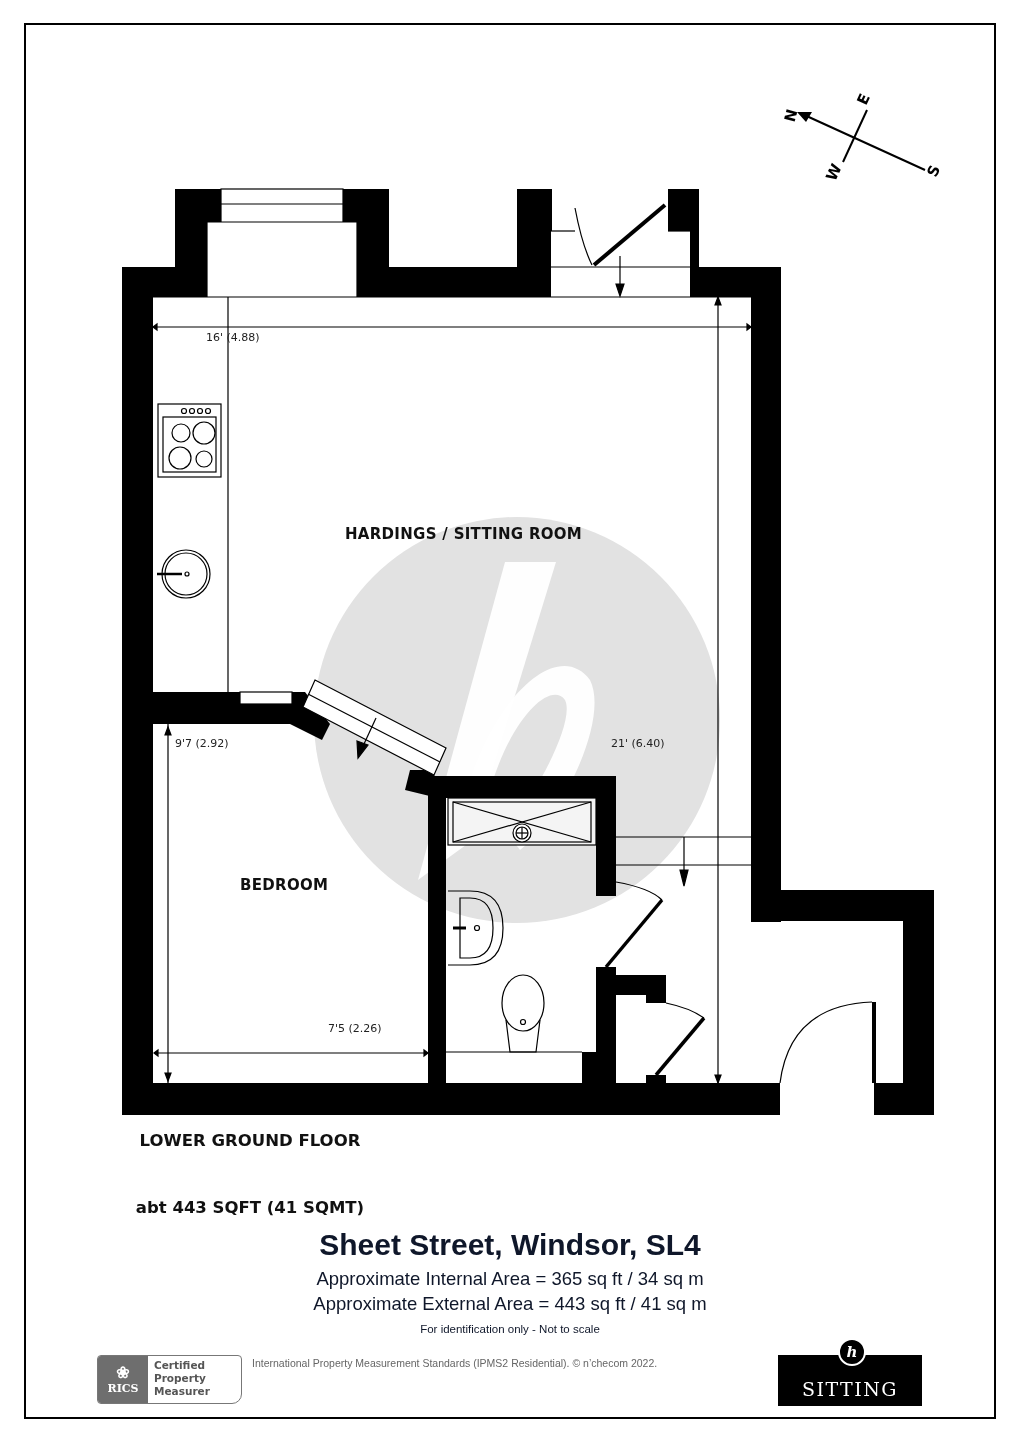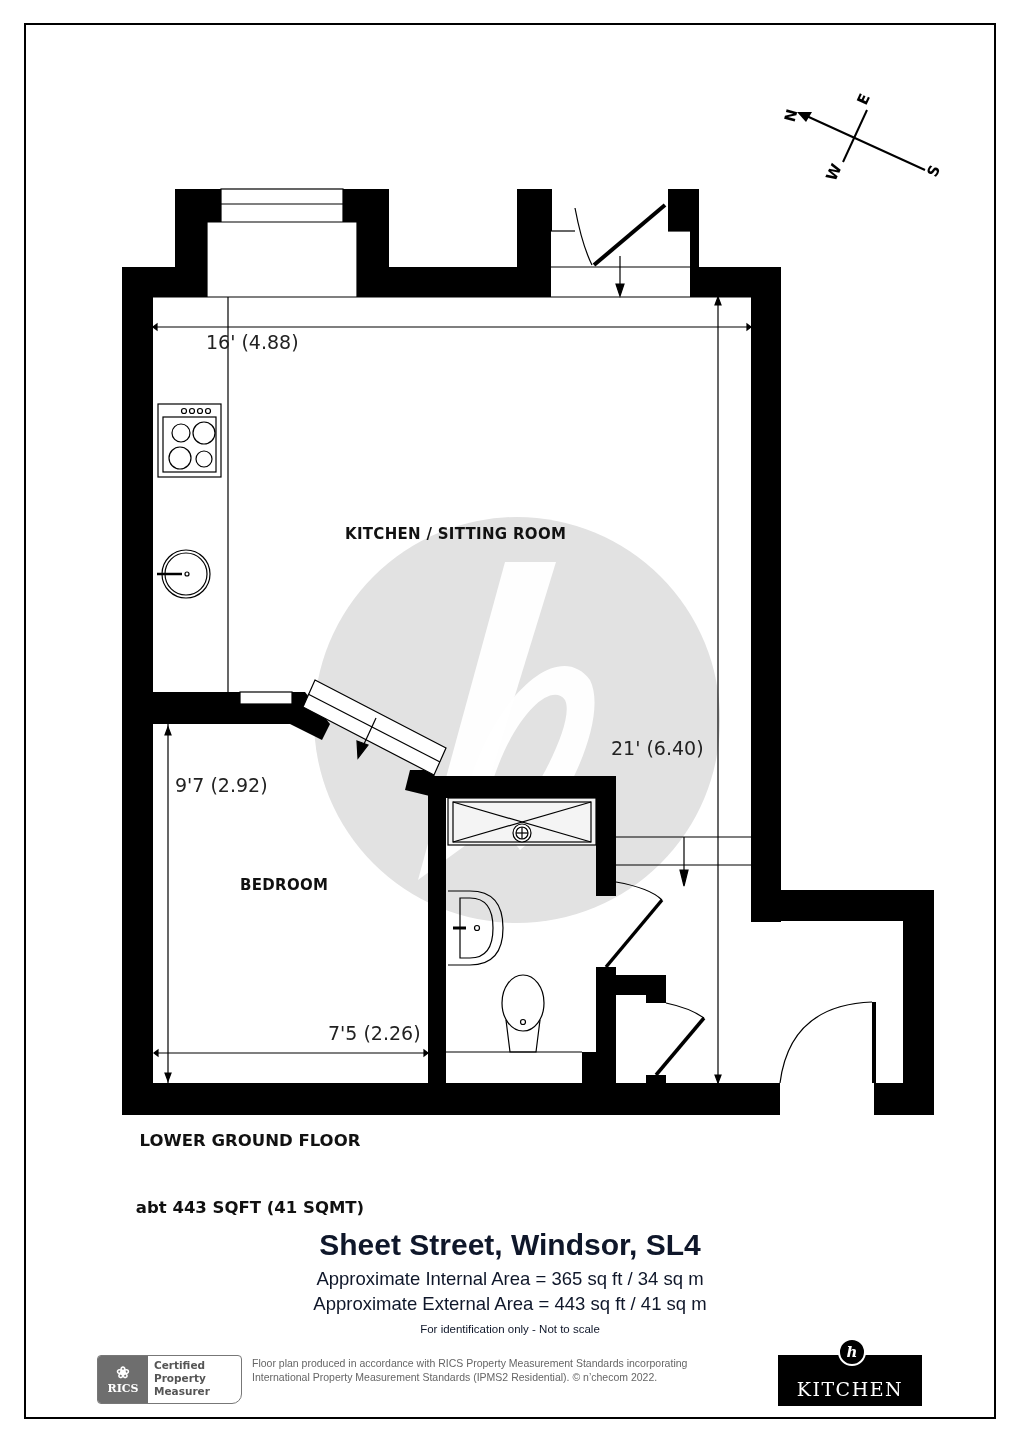--- a/index.html
+++ b/index.html
@@ -1,21 +1,21 @@
 <!DOCTYPE html>
 <html><head>
   <meta charset="utf-8">
   <style>
     html, body { margin: 0; padding: 0; background: #ffffff; }
     body { width: 1020px; height: 1441px; position: relative; overflow: hidden; font-family: "DejaVu Sans", sans-serif; }
     .frame { position: absolute; left: 24px; top: 23px; width: 972px; height: 1396px; border: 2px solid #000; box-sizing: border-box; }
     svg.plan { position: absolute; left: 0; top: 0; }
     .lbl { position: absolute; font-family: "DejaVu Sans", sans-serif; color: #111; white-space: nowrap; }
     .room { font-weight: bold; font-size: 15px; letter-spacing: 0.3px; }
-    .dim { font-size: 19px; color: #222; }
+    .dim { font-size: 11px; color: #222; }
     .floor { font-weight: bold; font-size: 16.5px; line-height: 20px; left: 0; width: 500px; text-align: center; }
     .title-block { position: absolute; left: 0; width: 1020px; text-align: center; font-family: "Liberation Sans", sans-serif; color: #0f172a; }
     .addr { top: 1228px; font-size: 30px; font-weight: bold; }
     .area1 { top: 1268px; font-size: 18.5px; }
     .area2 { top: 1293px; font-size: 18.5px; }
     .ident { top: 1323px; font-size: 11.5px; }
     .rics { position: absolute; left: 97px; top: 1355px; width: 145px; height: 49px; border: 1.5px solid #777; border-radius: 4px 4px 10px 4px; box-sizing: border-box; display: flex; overflow: hidden; }
     .rics-mark { width: 50px; height: 100%; background: #6e6e6e; color: #fff; display: flex; flex-direction: column; align-items: center; justify-content: center; font-family: "DejaVu Serif", serif; font-size: 11px; font-weight: bold; }
     .rics-mark .lion { font-size: 16px; line-height: 18px; }
     .rics-text { padding: 3px 6px; font-family: "DejaVu Sans", sans-serif; font-size: 10.5px; font-weight: bold; line-height: 13px; color: #555; }
@@ -176,23 +176,23 @@
 
     <rect x="780" y="1083" width="123" height="32" fill="#fff" stroke="none"></rect>
     <path d="M780 1083 Q790 1005 872 1002"></path>
     <line x1="874" y1="1002" x2="874" y2="1083" stroke-width="4"></line>
     <rect x="874" y="1083" width="30" height="32" fill="#000" stroke="none"></rect>
     <rect x="780" y="1102" width="0" height="0"></rect>
   </g>
 </svg>
 
 <div class="lbl dim" style="left:206px; top:331px;">16' (4.88)</div>
-<div class="lbl room" style="left:345px; top:525px;">KITCHEN / SITTING ROOM</div>
+<div class="lbl room" style="left:345px; top:525px;">HARDINGS / SITTING ROOM</div>
 <div class="lbl dim" style="left:611px; top:737px;">21' (6.40)</div>
-<div class="lbl dim" style="left:175px; top:737px;margin-top:37px;">9'7 (2.92)</div>
+<div class="lbl dim" style="left:175px; top:737px;">9'7 (2.92)</div>
 <div class="lbl room" style="left:240px; top:876px;">BEDROOM</div>
 <div class="lbl dim" style="left:328px; top:1022px;">7'5 (2.26)</div>
 
 <div class="lbl floor" style="top:1131px;">LOWER GROUND FLOOR</div>
 <div class="lbl floor" style="top:1151px;margin-top:47px;">abt 443 SQFT (41 SQMT)</div>
 
 <div class="title-block addr">Sheet Street, Windsor, SL4</div>
 <div class="title-block area1">Approximate Internal Area = 365 sq ft / 34 sq m</div>
 <div class="title-block area2">Approximate External Area = 443 sq ft / 41 sq m</div>
 <div class="title-block ident">For identification only - Not to scale</div>
@@ -203,20 +203,19 @@
     <span>RICS</span>
   </div>
   <div class="rics-text">
     <div>Certified</div>
     <div>Property</div>
     <div>Measurer</div>
   </div>
 </div>
 
 <div class="legal">
-  <div>Floor plan produced in accordance with RICS Property Measurement Standards incorporating</div>
   <div>International Property Measurement Standards (IPMS2 Residential).   © n’checom 2022.</div>
 </div>
 
 <div class="logo">
-  <span>KITCHEN</span>
+  <span>SITTING</span>
 </div>
 <div class="logo-h">h</div>
 
 </body></html>

